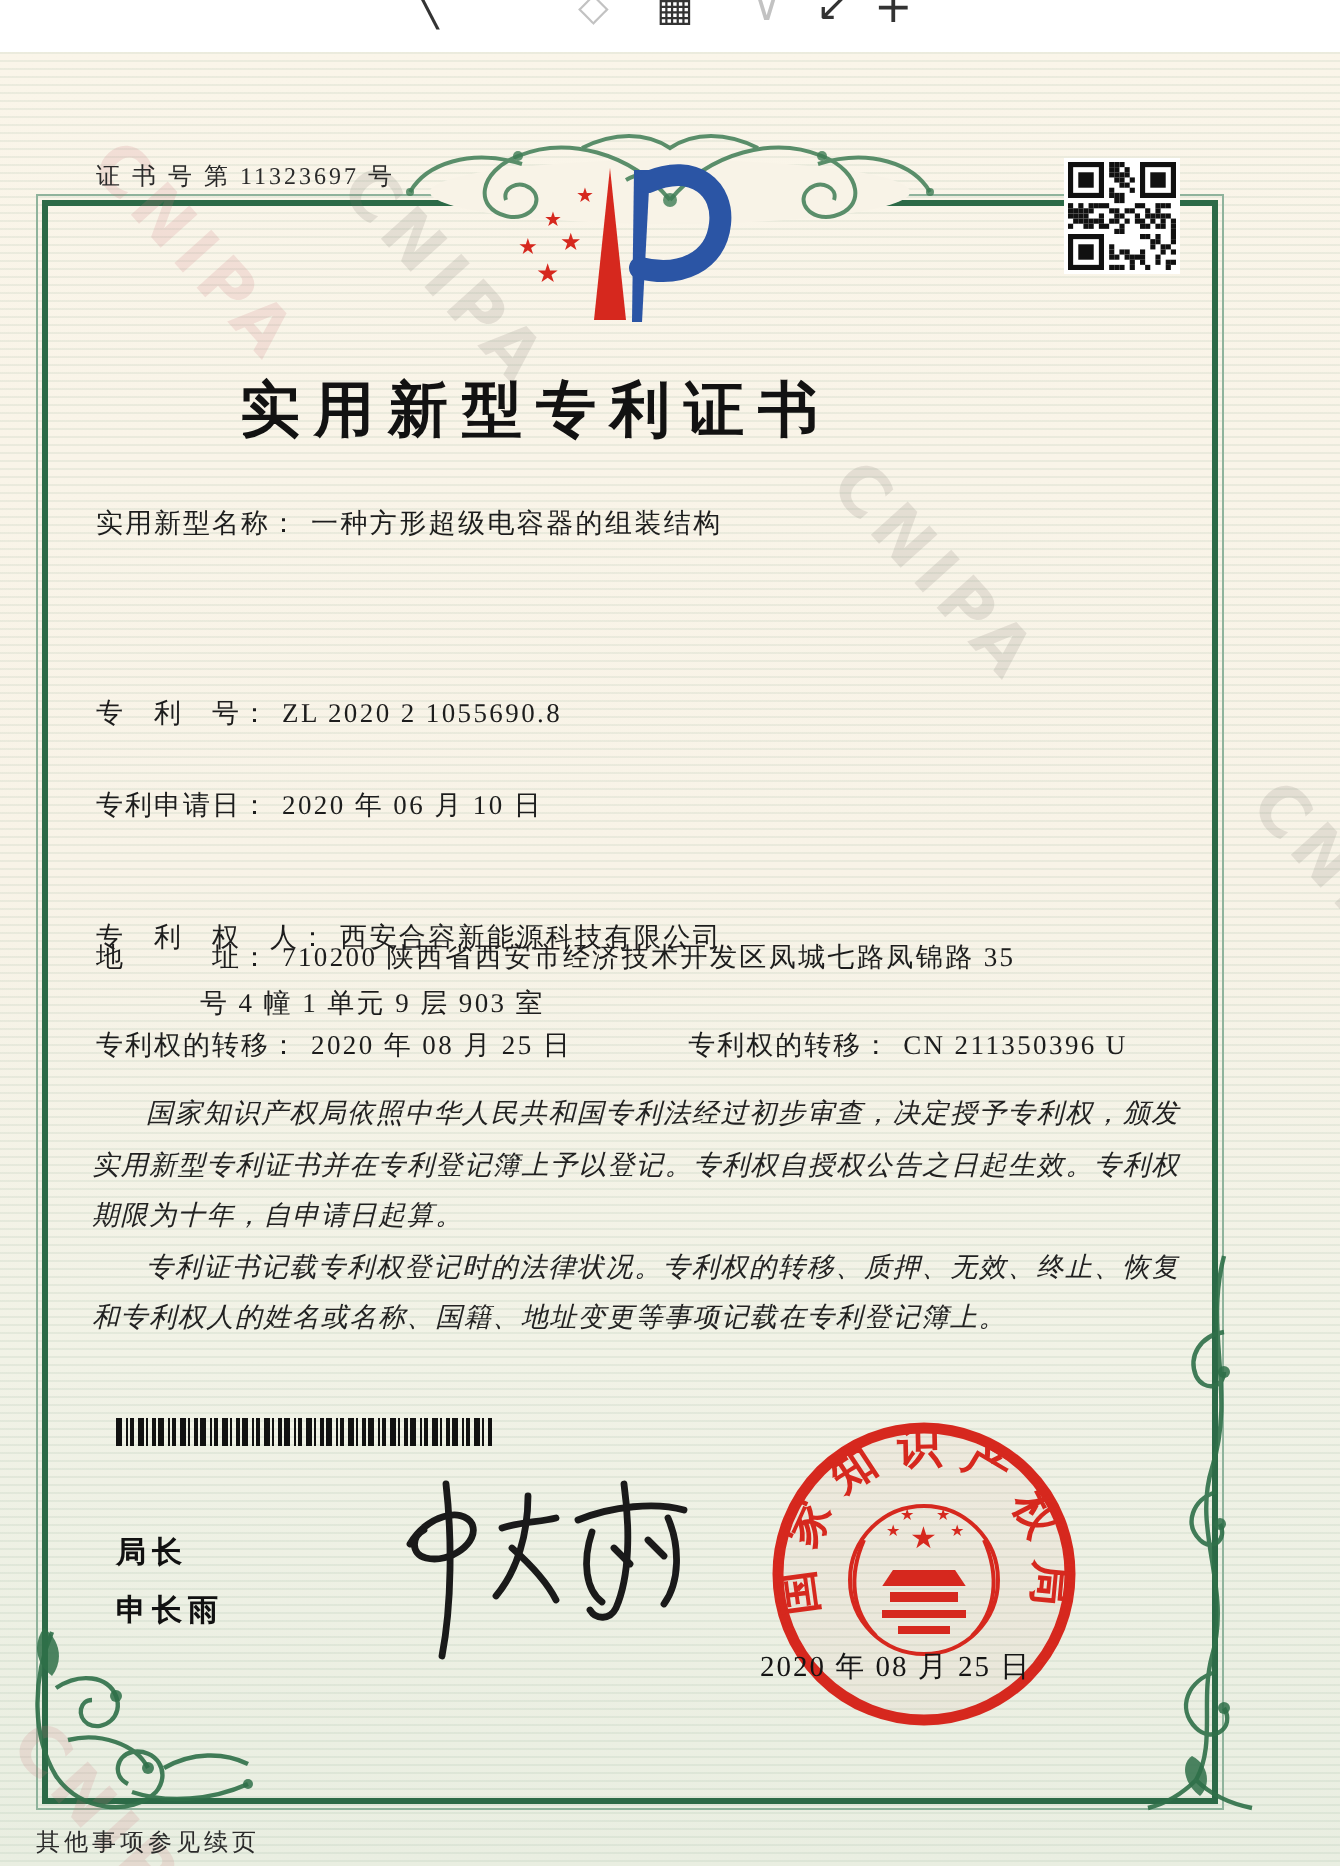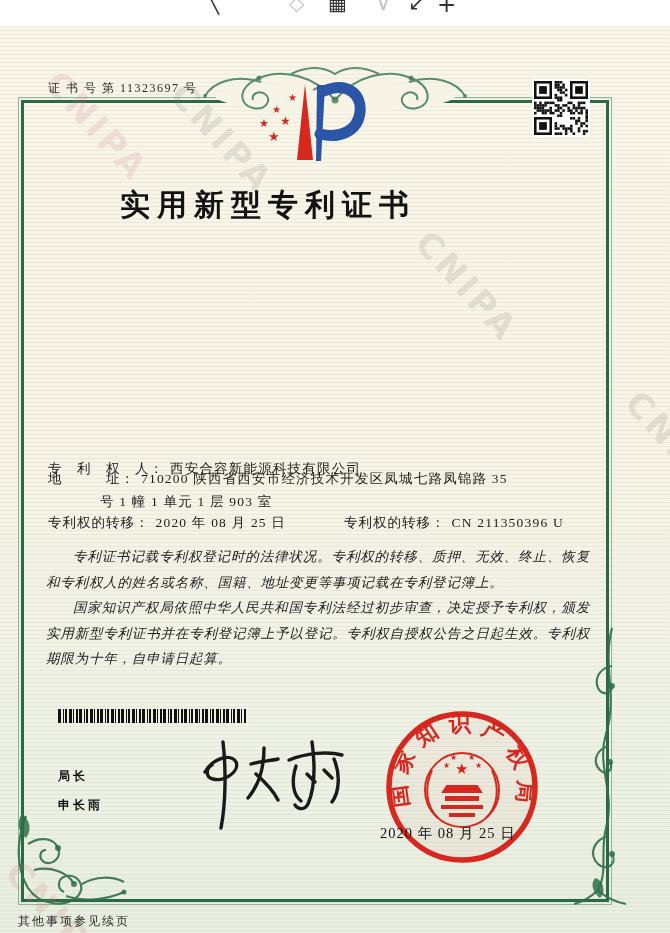--- a/index.html
+++ b/index.html
@@ -49,21 +49,21 @@
   .grant-no-group { margin-left:58px; }
 
   .paras { position:absolute; left:46px; top:518px; width:544px; font-size:13.5px; line-height:25.5px;
            color:#222; font-style:italic; letter-spacing:.8px; text-align:justify; }
   .paras p { text-indent:2em; }
 
   .barcode { position:absolute; left:58px; top:683px; width:192px; height:14px; font-size:0; }
   .barcode i { display:inline-block; height:14px; background:#111; vertical-align:top; }
 
   .official { position:absolute; left:58px; top:736px; font-family:"Liberation Sans","DejaVu Sans",sans-serif;
-              font-weight:700; font-size:12px; letter-spacing:3px; color:#111; line-height:29px; }
+              font-weight:700; font-size:15px; letter-spacing:3px; color:#111; line-height:29px; }
 
   .sig { position:absolute; left:185px; top:702px; width:170px; height:104px; }
 
   .seal { position:absolute; left:383px; top:682px; width:158px; height:158px; }
   .seal-date { position:absolute; left:380px; top:798px; width:170px; font-size:14.5px; letter-spacing:1px; color:#151515; }
 
   .page-num { position:absolute; left:18px; top:850px; width:594px; text-align:center; font-size:12.5px; letter-spacing:2px; color:#333; }
   .cont-note { position:absolute; left:18px; top:887px; width:594px; font-size:12px;
                letter-spacing:2px; color:#2b2b2b; }
 
@@ -291,34 +291,43 @@
           <text x="30" y="20" font-size="10">★</text>
           <text x="14" y="32" font-size="10">★</text>
           <text x="1" y="46" font-size="11">★</text>
           <text x="22" y="44" font-size="12">★</text>
           <text x="10" y="60" font-size="13">★</text>
         </g>
       </svg>
 
       <div class="title">实用新型专利证书</div>
 
+      <div class="field" style="top:227px">
+        <span class="lab">实用新型名称：</span><span class="val">一种方形超级电容器的组装结构</span>
+      </div>
+      <div class="field" style="top:322px">
+        <span class="lab">专　利　号：</span><span class="val">ZL 2020 2 1055690.8</span>
+      </div>
+      <div class="field" style="top:368px">
+        <span class="lab">专利申请日：</span><span class="val">2020 年 06 月 10 日</span>
+      </div>
       <div class="field" style="top:434px">
         <span class="lab">专　利　权　人：</span><span class="val">西安合容新能源科技有限公司</span>
       </div>
       <div class="field" style="top:441px; line-height:23px">
         <div><span class="lab">地　　　址：</span><span class="val">710200 陕西省西安市经济技术开发区凤城七路凤锦路 35</span></div>
-        <div class="addr2">号 1 幢 1 单元 1 层 903 室</div>
+        <div class="addr2">号 4 幢 1 单元 9 层 903 室</div>
       </div>
       <div class="field" style="top:488px">
         <span class="lab">专利权的转移：</span><span class="val">2020 年 08 月 25 日</span><span class="lab grant-no-group">专利权的转移：</span><span class="val">CN 211350396 U</span>
       </div>
 
       <div class="paras">
+        <p>国家知识产权局依照中华人民共和国专利法经过初步审查，决定授予专利权，颁发实用新型专利证书并在专利登记簿上予以登记。专利权自授权公告之日起生效。专利权期限为十年，自申请日起算。</p>
         <p>专利证书记载专利权登记时的法律状况。专利权的转移、质押、无效、终止、恢复和专利权人的姓名或名称、国籍、地址变更等事项记载在专利登记簿上。</p>
-        <p>国家知识产权局依照中华人民共和国专利法经过初步审查，决定授予专利权，颁发实用新型专利证书并在专利登记簿上予以登记。专利权自授权公告之日起生效。专利权期限为十年，自申请日起算。</p>
       </div>
 
       <div class="barcode" id="barcode"><i style="width:3px;margin-right:2px"></i><i style="width:1px;margin-right:1px"></i><i style="width:2px;margin-right:2px"></i><i style="width:3px;margin-right:1px"></i><i style="width:1px;margin-right:2px"></i><i style="width:2px;margin-right:1px"></i><i style="width:3px;margin-right:2px"></i><i style="width:1px;margin-right:1px"></i><i style="width:2px;margin-right:2px"></i><i style="width:3px;margin-right:1px"></i><i style="width:1px;margin-right:2px"></i><i style="width:2px;margin-right:1px"></i><i style="width:3px;margin-right:2px"></i><i style="width:1px;margin-right:1px"></i><i style="width:2px;margin-right:2px"></i><i style="width:3px;margin-right:1px"></i><i style="width:1px;margin-right:2px"></i><i style="width:2px;margin-right:1px"></i><i style="width:3px;margin-right:2px"></i><i style="width:1px;margin-right:1px"></i><i style="width:2px;margin-right:2px"></i><i style="width:3px;margin-right:1px"></i><i style="width:1px;margin-right:2px"></i><i style="width:2px;margin-right:1px"></i><i style="width:3px;margin-right:2px"></i><i style="width:1px;margin-right:1px"></i><i style="width:2px;margin-right:2px"></i><i style="width:3px;margin-right:1px"></i><i style="width:1px;margin-right:2px"></i><i style="width:2px;margin-right:1px"></i><i style="width:3px;margin-right:2px"></i><i style="width:1px;margin-right:1px"></i><i style="width:2px;margin-right:2px"></i><i style="width:3px;margin-right:1px"></i><i style="width:1px;margin-right:2px"></i><i style="width:2px;margin-right:1px"></i><i style="width:3px;margin-right:2px"></i><i style="width:1px;margin-right:1px"></i><i style="width:2px;margin-right:2px"></i><i style="width:3px;margin-right:1px"></i><i style="width:1px;margin-right:2px"></i><i style="width:2px;margin-right:1px"></i><i style="width:3px;margin-right:2px"></i><i style="width:1px;margin-right:1px"></i><i style="width:2px;margin-right:2px"></i><i style="width:3px;margin-right:1px"></i><i style="width:1px;margin-right:2px"></i><i style="width:2px;margin-right:1px"></i><i style="width:3px;margin-right:2px"></i><i style="width:1px;margin-right:1px"></i><i style="width:2px;margin-right:2px"></i><i style="width:3px;margin-right:1px"></i><i style="width:1px;margin-right:2px"></i><i style="width:2px;margin-right:1px"></i></div>
 
       <div class="official">
         <div>局长</div>
         <div>申长雨</div>
       </div>
 
       <svg class="sig" viewBox="0 0 170 104">

